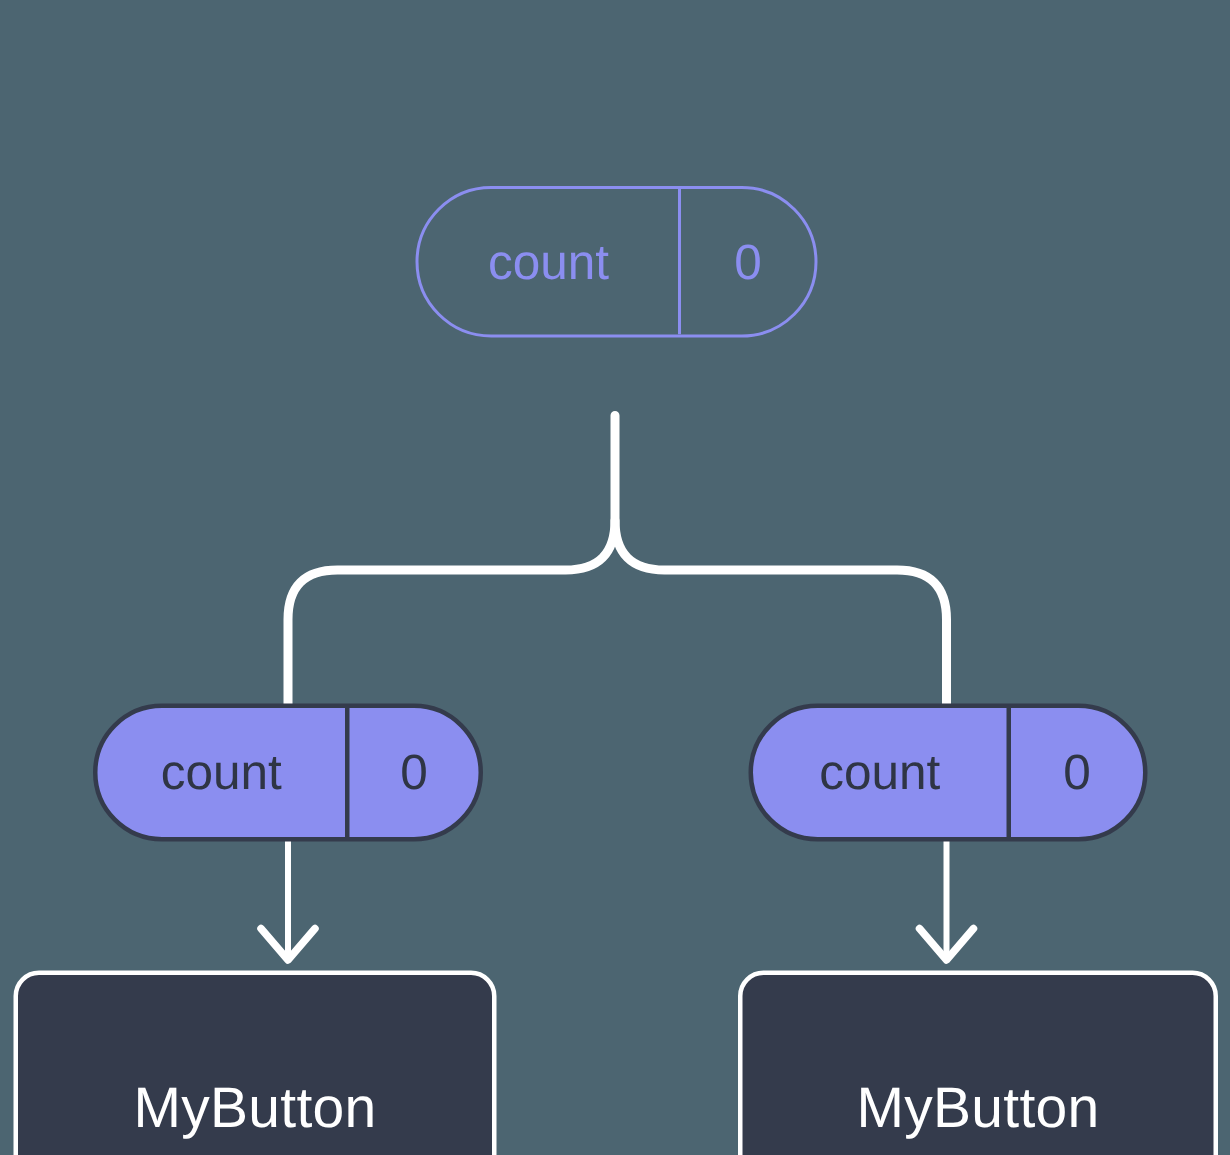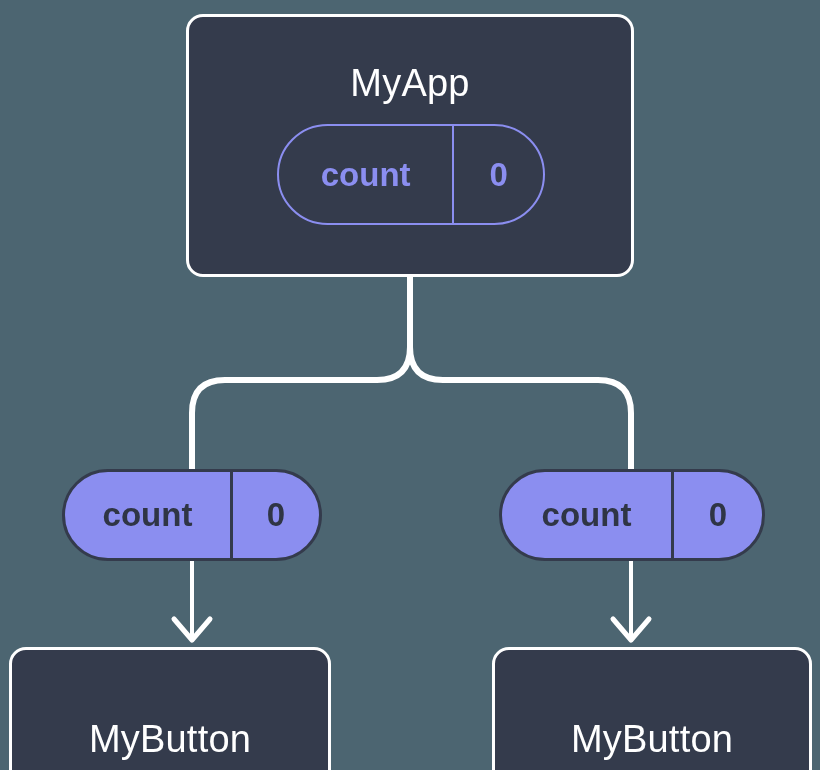--- a/index.html
+++ b/index.html
@@ -79,21 +79,21 @@
     align-items: stretch;
     border-radius: 999px;
     overflow: hidden;
   }
   .pill .pill-key,
   .pill .pill-val {
     display: flex;
     align-items: center;
     justify-content: center;
     font-size: 33px;
-    font-weight: 700;
+    font-weight: 400;
     white-space: nowrap;
     box-sizing: border-box;
   }
 
   
   .pill.outlined {
     background: transparent;
     border: 2px solid #8b8ef0;
   }
   .pill.outlined .pill-key,
@@ -162,23 +162,20 @@
              Q 631 380 631 413
              L 631 470" fill="none" stroke="#ffffff" stroke-width="6" stroke-linecap="round" stroke-linejoin="round"></path>
 
     <line x1="192" y1="560" x2="192" y2="638" stroke="#ffffff" stroke-width="4" stroke-linecap="butt"></line>
     <path d="M 174 619 L 192 640 L 210 619" fill="none" stroke="#ffffff" stroke-width="5" stroke-linecap="round" stroke-linejoin="round"></path>
 
     <line x1="631" y1="560" x2="631" y2="638" stroke="#ffffff" stroke-width="4" stroke-linecap="butt"></line>
     <path d="M 613 619 L 631 640 L 649 619" fill="none" stroke="#ffffff" stroke-width="5" stroke-linecap="round" stroke-linejoin="round"></path>
   </svg>
 
-  <div class="node-box" id="node-myapp">
-    <span class="node-label">MyApp</span>
-  </div>
 
   <div class="pill outlined" id="pill-myapp">
     <span class="pill-key">count</span>
     <span class="pill-val">0</span>
   </div>
 
   <div class="pill filled" id="pill-left">
     <span class="pill-key">count</span>
     <span class="pill-val">0</span>
   </div>

